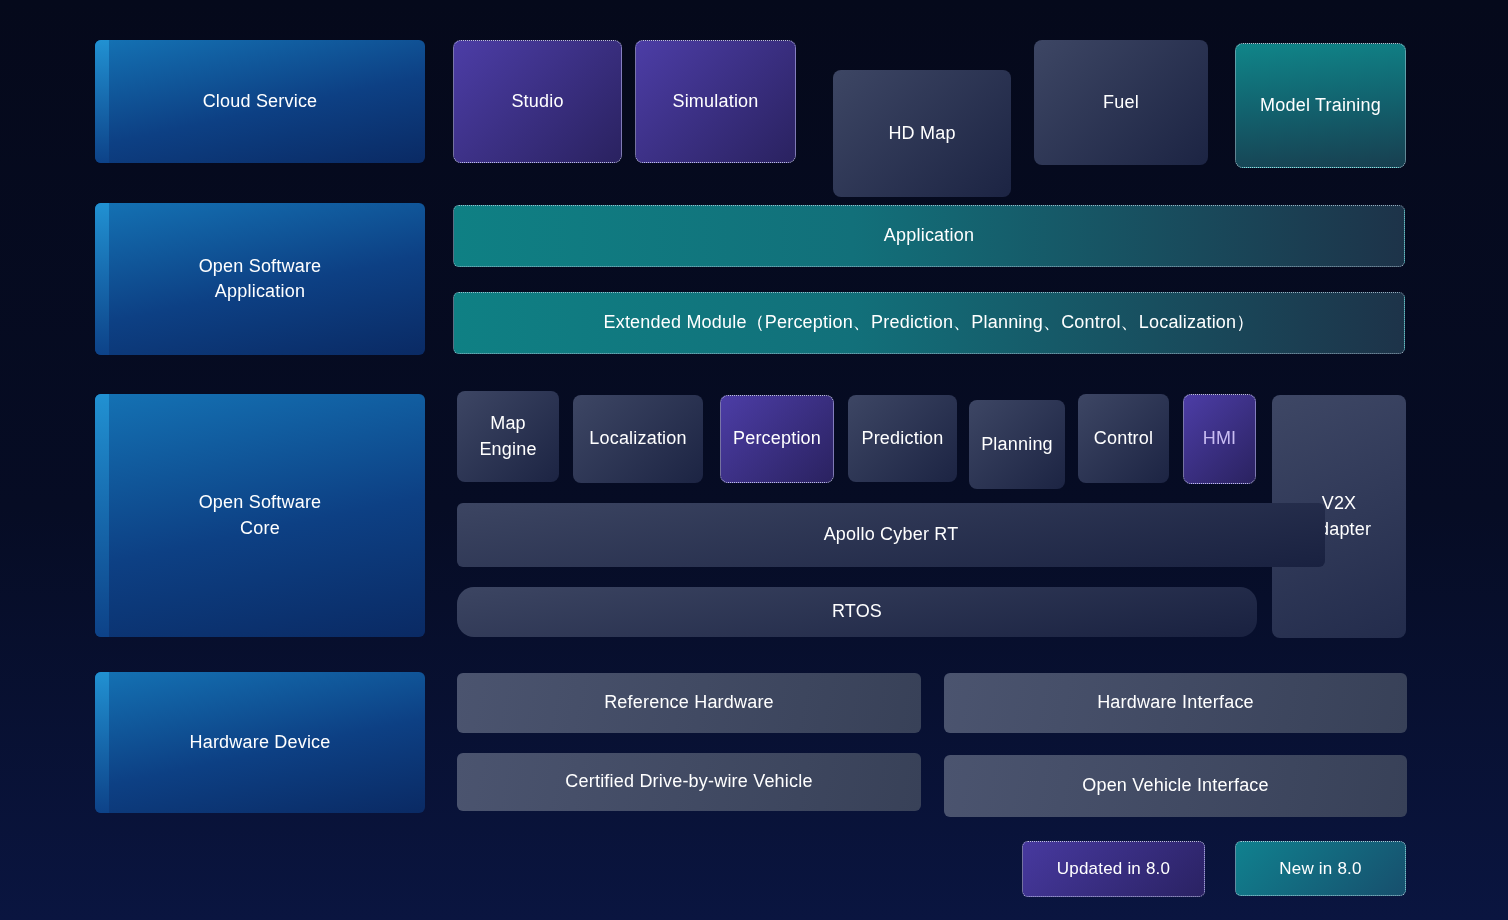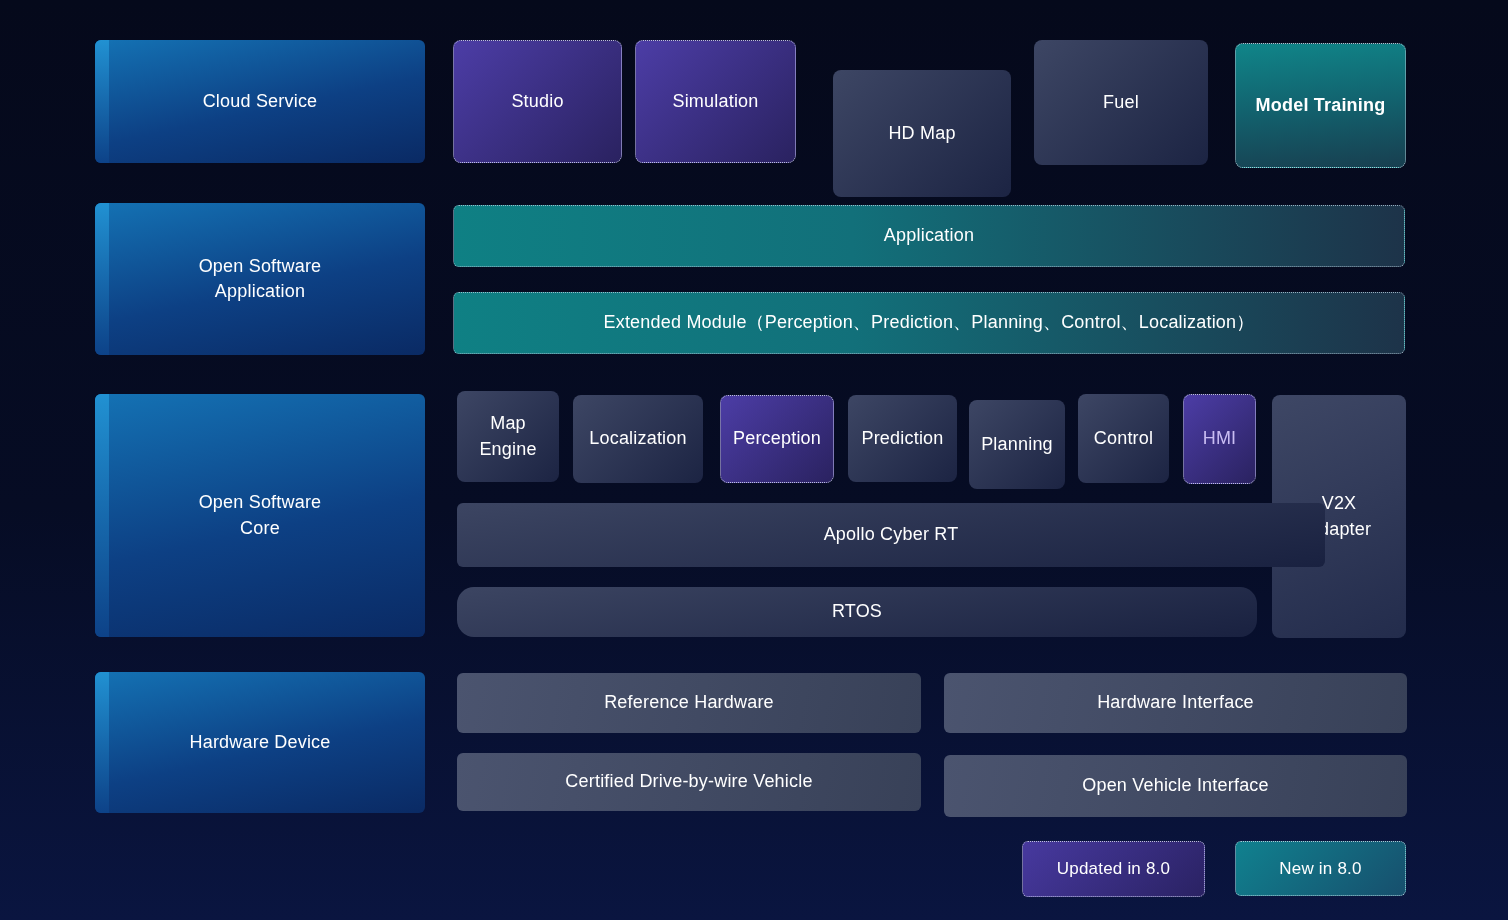--- a/index.html
+++ b/index.html
@@ -34,21 +34,20 @@
 
   
   .purple {
     background:linear-gradient(135deg,#4c3da6 0%,#2a2260 100%);
     border:1.5px dotted rgba(213,220,236,.85);
   }
   
   .tealblock {
     background:linear-gradient(175deg,#108589 0%,#12626e 50%,#183f50 100%);
     border:1.5px dotted rgba(200,218,228,.85);
-    font-weight:bold;
   }
   .tealbar {
     background:linear-gradient(90deg,#0f8084 0%,#12707a 42%,#1d3349 100%);
     border:1.5px dotted rgba(186,204,220,.8); border-radius:6px;
   }
   .legend-purple {
     background:linear-gradient(135deg,#47399f 0%,#2a2263 100%);
     border:1.5px dotted rgba(213,220,236,.85); border-radius:6px; font-size:17px;
   }
   .legend-teal {

